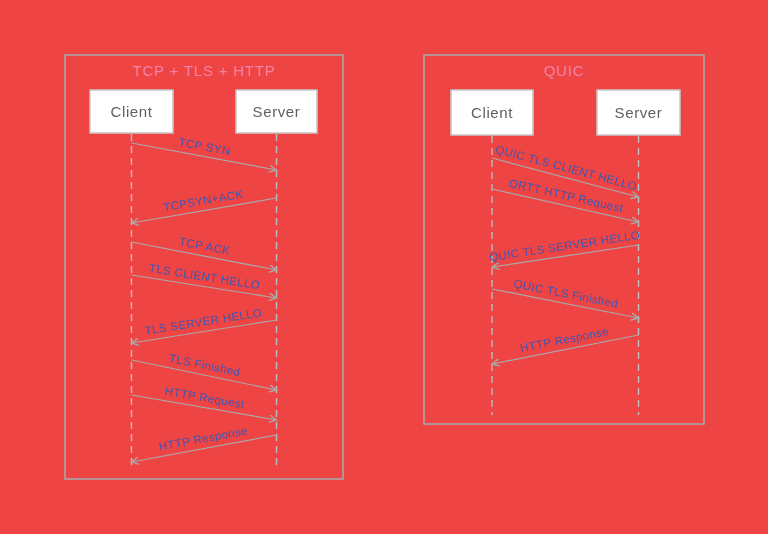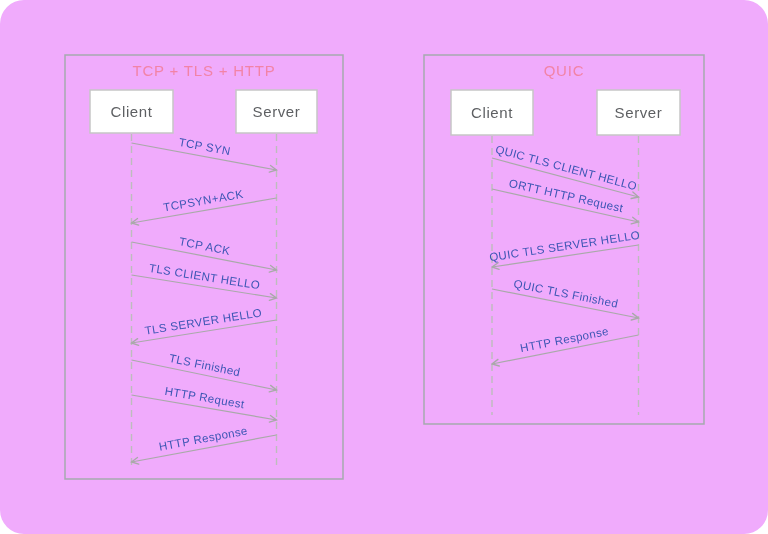--- a/index.html
+++ b/index.html
@@ -4,24 +4,23 @@
 <style>
   html, body {
     margin: 0;
     padding: 0;
     background: #ffffff;
   }
   .stage {
     position: relative;
     width: 768px;
     height: 534px;
-    background: #f0abfc;
+    background: #ef4444;
     overflow: hidden;
     font-family: "Liberation Sans", sans-serif;
-    border-radius: 24px;
   }
   svg text {
     font-family: "Liberation Sans", sans-serif;
   }
   .diagram-title {
     font-size: 15px;
     letter-spacing: 0.8px;
   }
   .actor-label {
     font-size: 15px;

